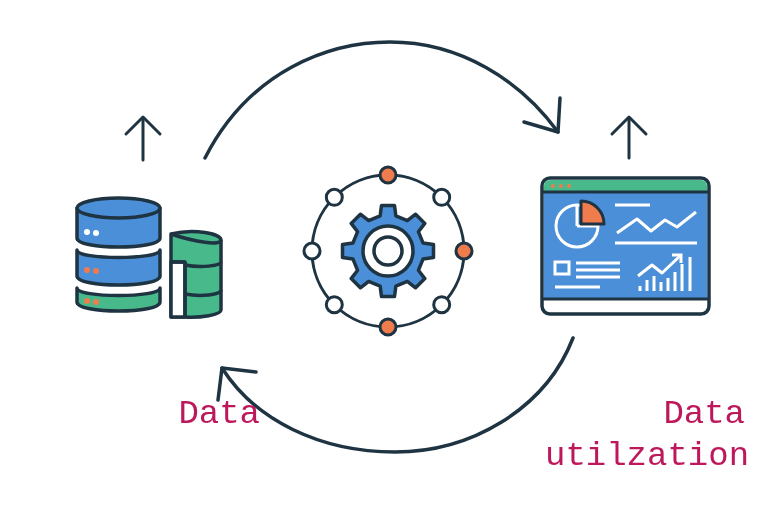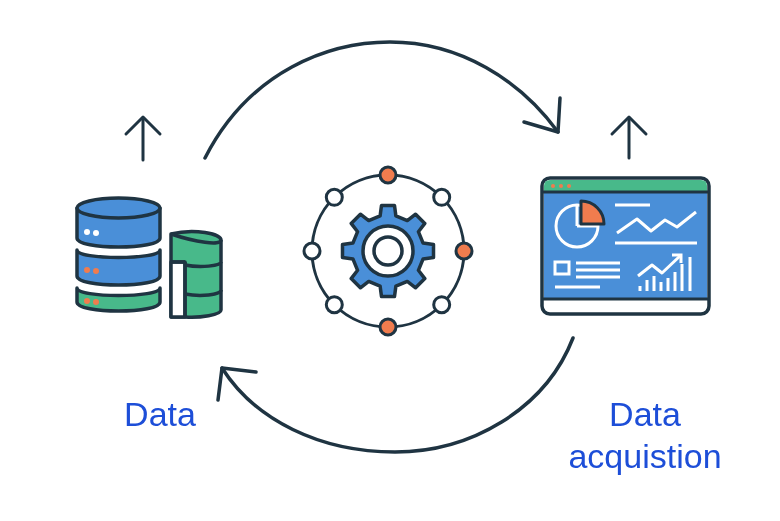--- a/index.html
+++ b/index.html
@@ -1,18 +1,18 @@
 <!DOCTYPE html>
 <html><head>
 <meta charset="utf-8">
 <style>
   html, body { margin: 0; padding: 0; background: #ffffff; }
   body { width: 780px; height: 521px; position: relative; overflow: hidden; font-family: "DejaVu Sans", sans-serif; }
   svg#diagram { position: absolute; left: 0; top: 0; }
-  .label { position: absolute; color: #1d4ed8; font-family: Liberation Sans, sans-serif; font-size: 34px; line-height: 42px; text-align: center; white-space: nowrap; }
+  .label { position: absolute; color: #be185d; font-family: Liberation Mono, monospace; font-size: 34px; line-height: 42px; text-align: right; white-space: nowrap; }
   #label-left { left: 60px; top: 393px; width: 200px; }
   #label-right { left: 545px; top: 393px; width: 200px; }
 </style>
 </head>
 <body>
 
 <svg id="diagram" width="780" height="521" viewBox="0 0 780 521">
   <defs></defs>
 
   <g>
@@ -116,14 +116,14 @@
     <polyline points="638,276 652,265 662,273 680,256" fill="none" stroke="#ffffff" stroke-width="3" stroke-linejoin="round"></polyline>
     <polyline points="672,255 681,255 681,263" fill="none" stroke="#ffffff" stroke-width="3"></polyline>
   </g>
 </svg>
 
 <div class="label" id="label-left">
   <div>Data</div>
 </div>
 <div class="label" id="label-right">
   <div>Data</div>
-  <div>acquistion</div>
+  <div>utilzation</div>
 </div>
 
 </body></html>

